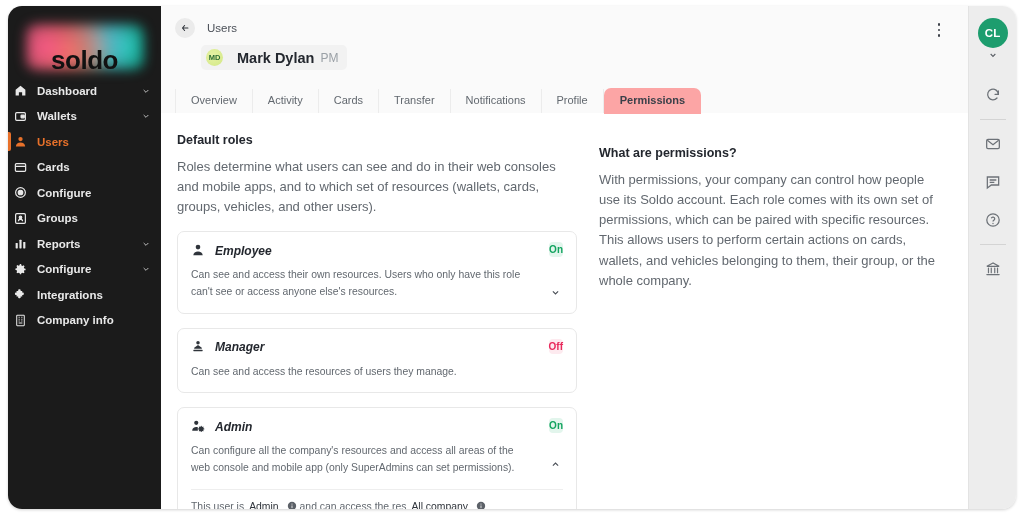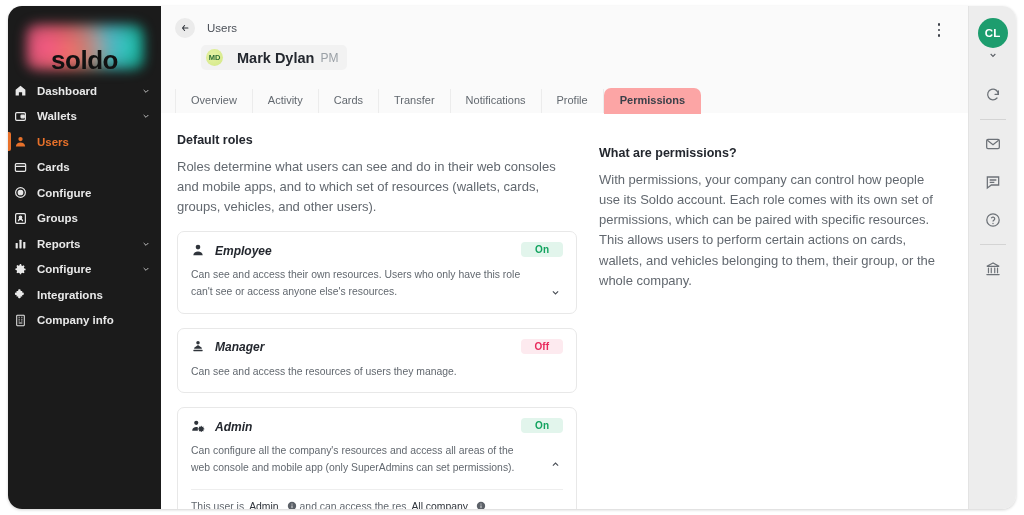--- a/index.html
+++ b/index.html
@@ -247,21 +247,21 @@
   .role-head { display: flex; align-items: center; }
   .role-icon { width: 15px; height: 15px; margin-right: 9px; flex: 0 0 15px; }
   .role-icon svg { width: 14px; height: 14px; display: block; }
   .role-name { font-size: 12px; font-weight: bold; color: #23272e; font-style: italic; }
   .badge {
     position: absolute;
     right: 13px; top: 10px;
     font-size: 10px;
     font-weight: bold;
     border-radius: 4px;
-    padding: 2px 14px;
+    padding: 2px 0;
   }
   .badge.on { color: #12a35f; background: #e2f5ec; }
   .badge.off { color: #e8295b; background: #fdeaef; }
   .role-desc {
     margin-top: 9px;
     font-size: 10.4px;
     line-height: 1.6;
     color: #62686f;
     padding-right: 36px;
   }

